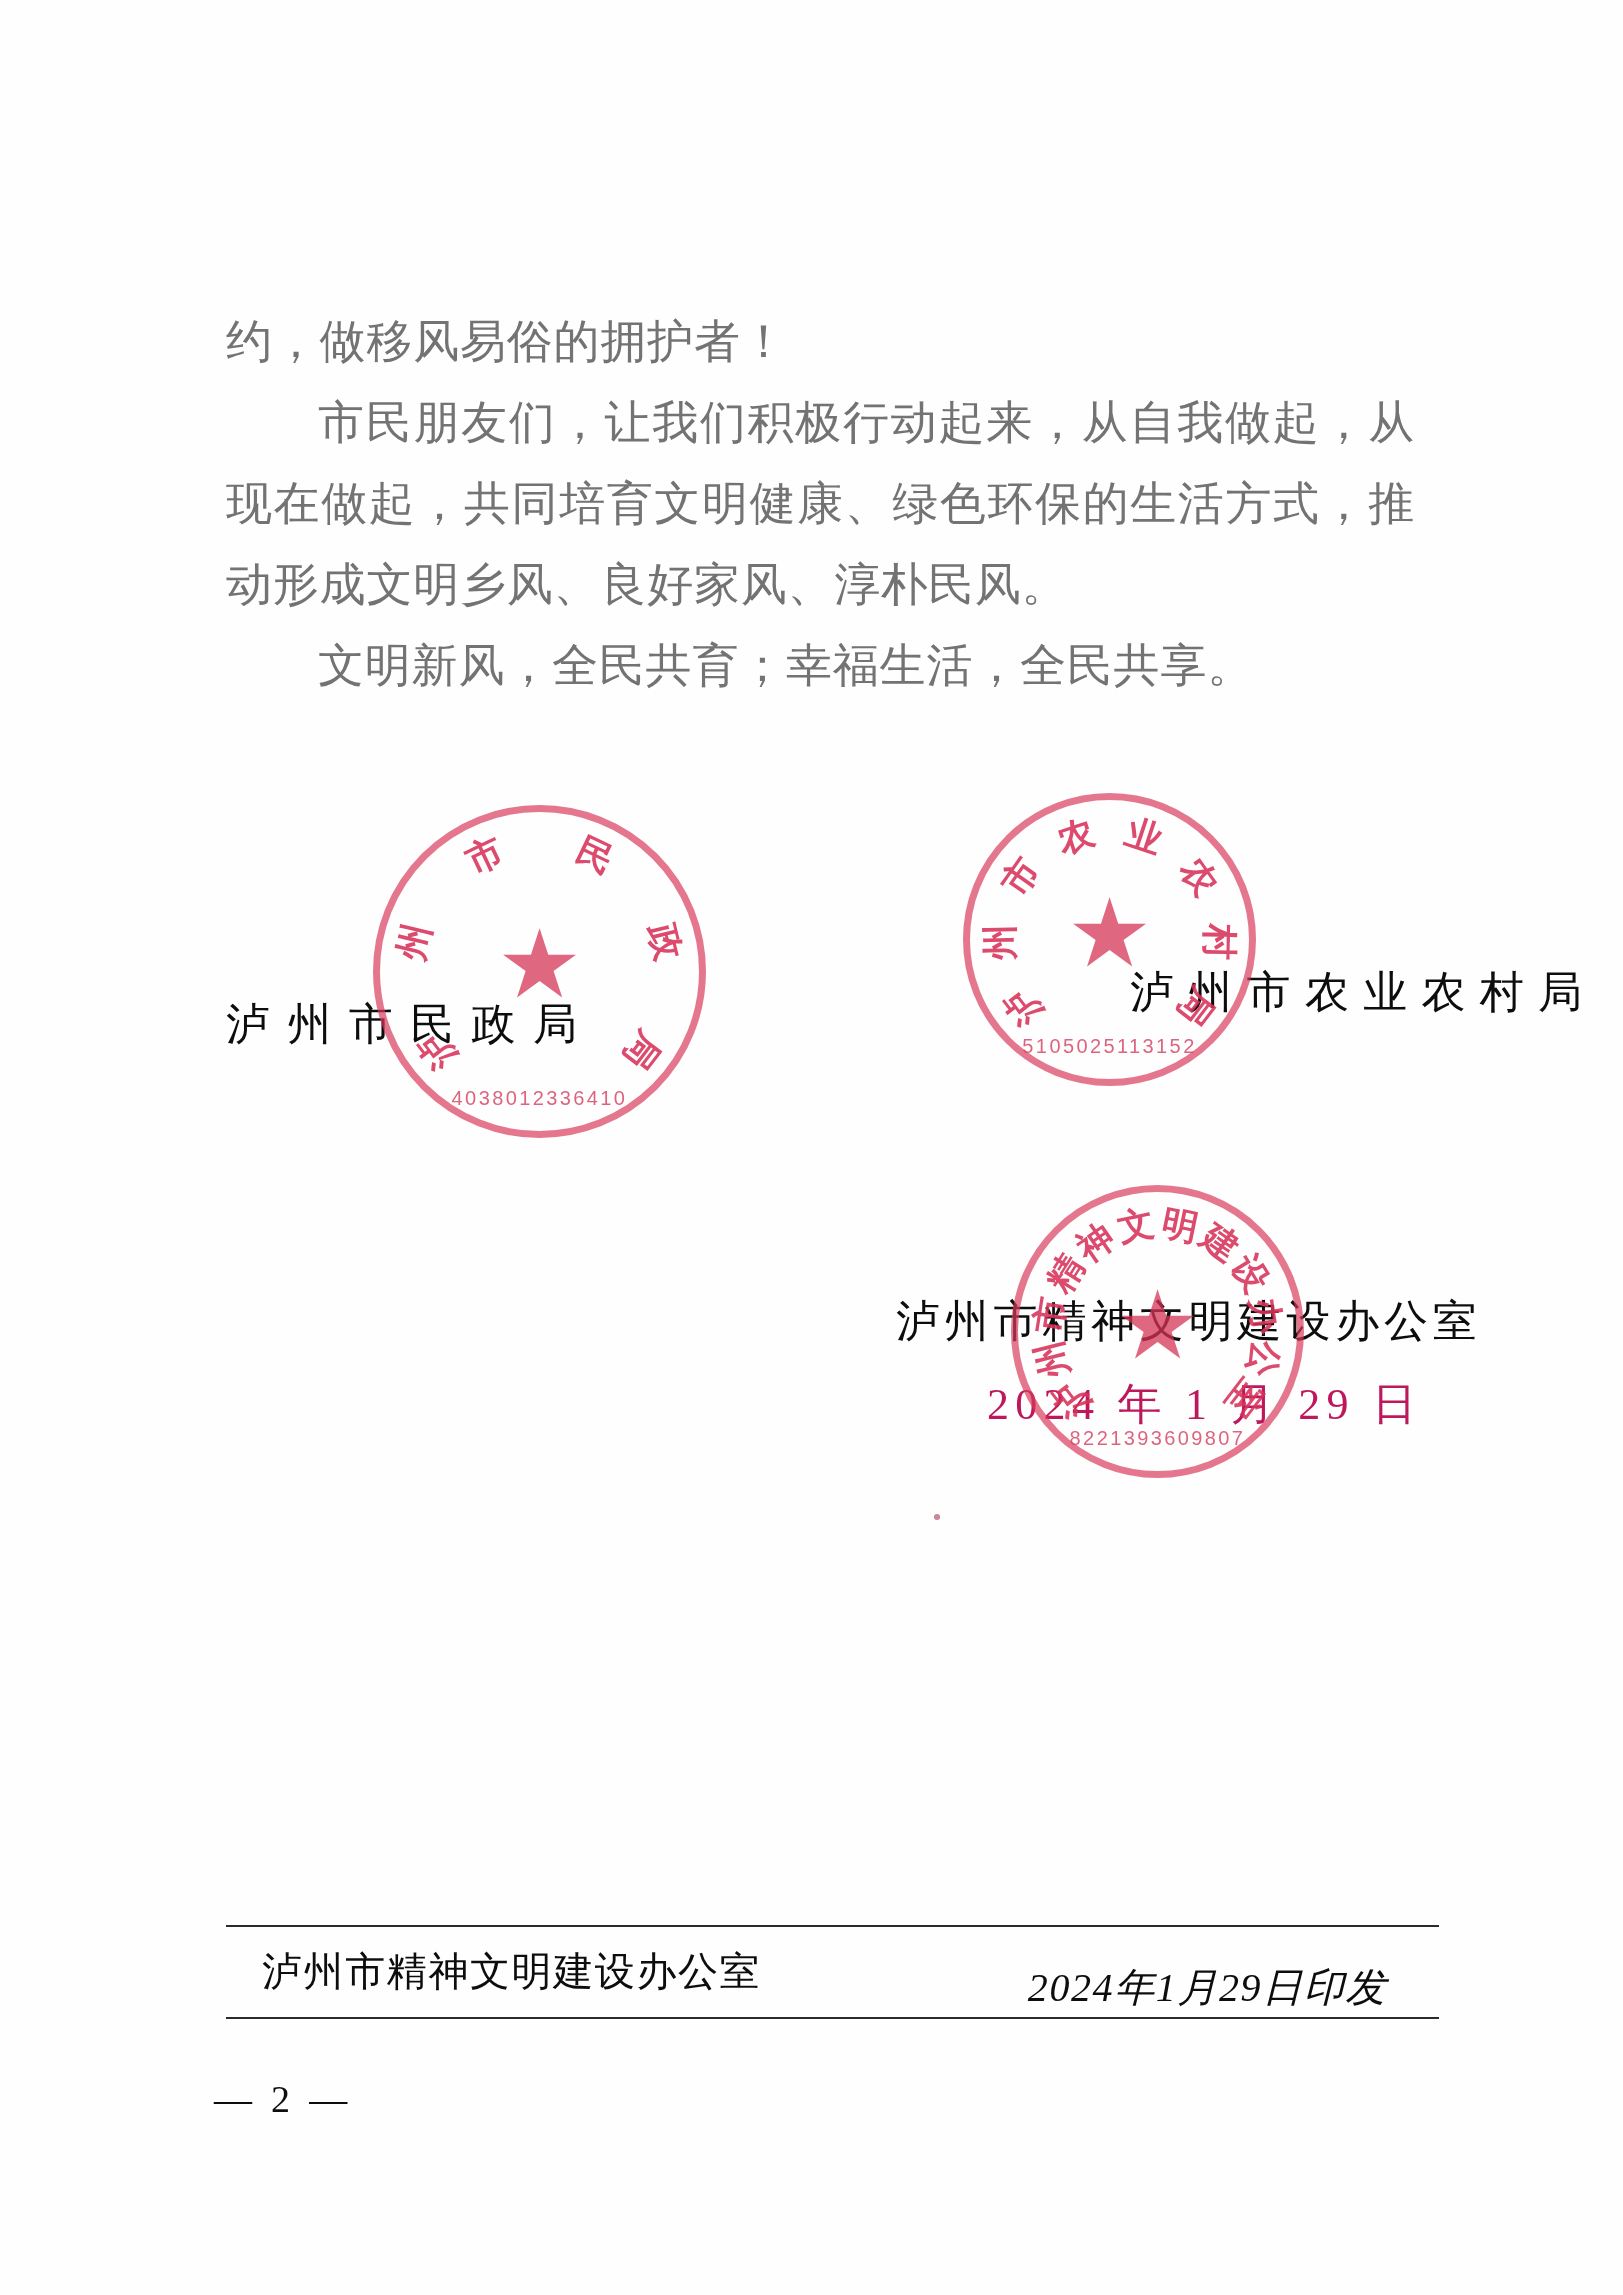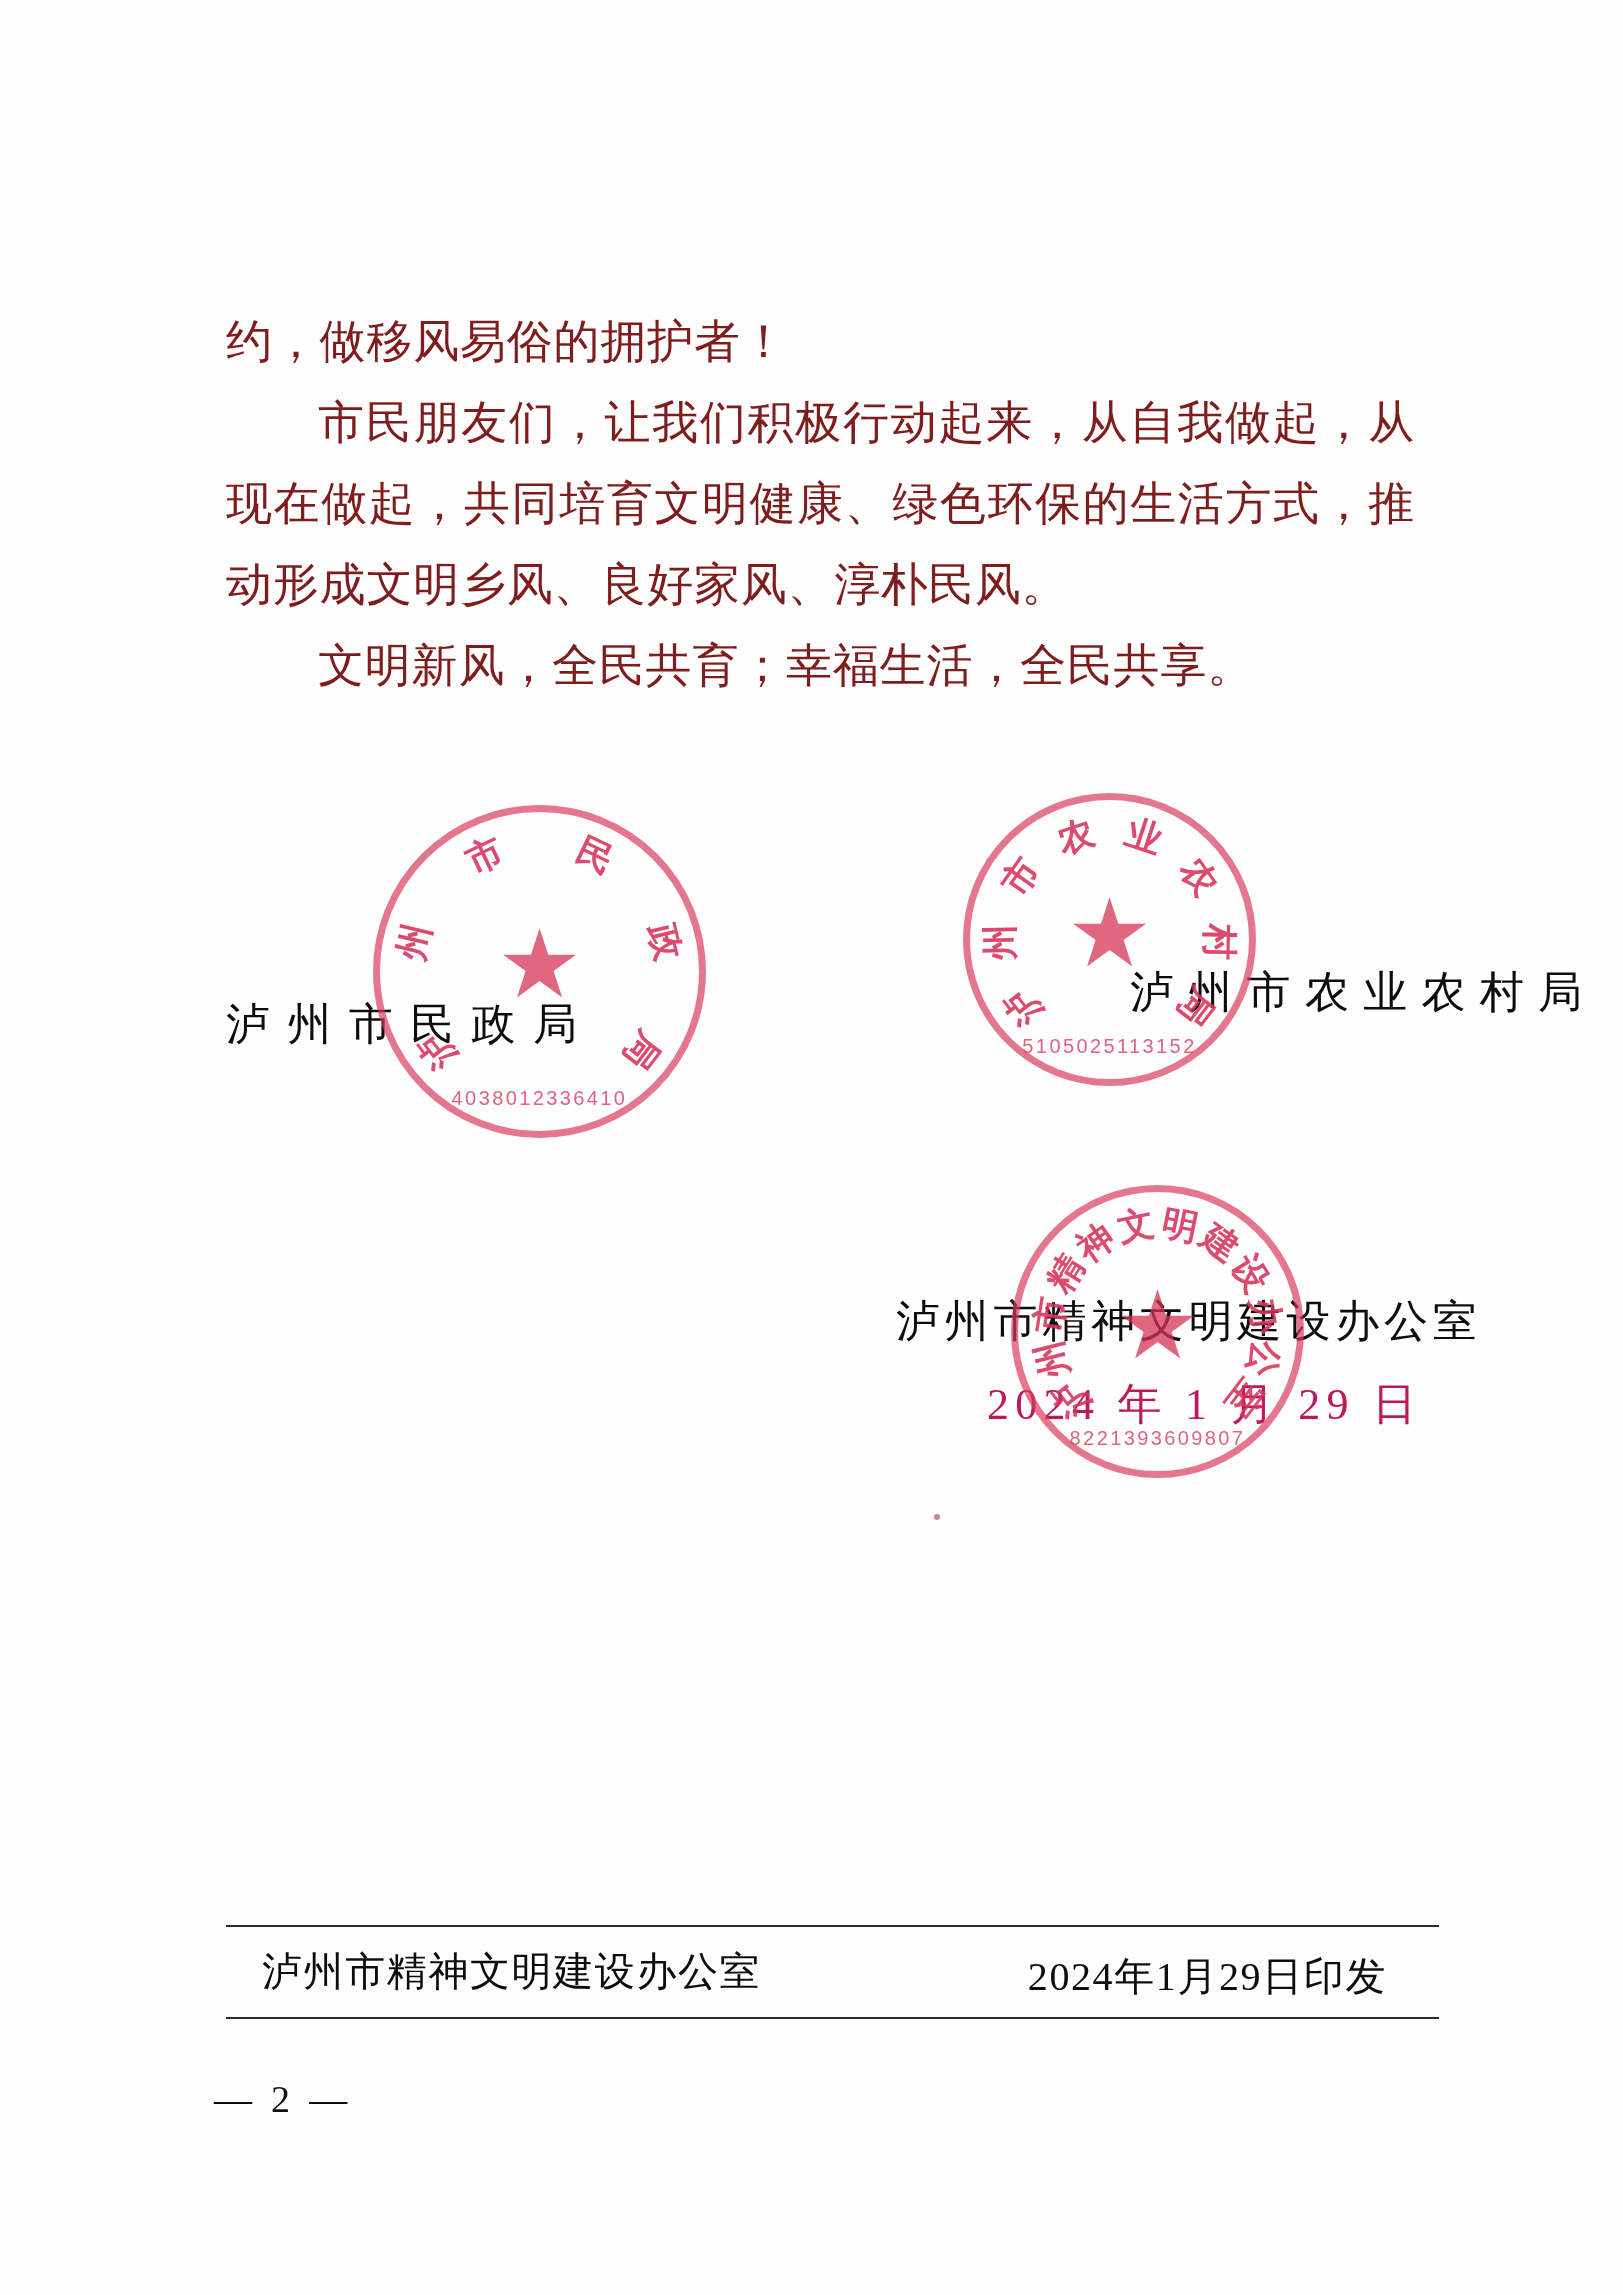--- a/index.html
+++ b/index.html
@@ -26,21 +26,21 @@
 
   
   .body-text {
     position: absolute;
     left: 226px;
     top: 301px;
     width: 1189px;
     font-size: 46px;
     line-height: 81px;
     letter-spacing: 0.8px;
-    color: #7f1d1d;
+    color: #737373;
     font-family: "Liberation Serif", "DejaVu Serif", serif;
   }
   .para {
     margin: 0 0 0 0;
     text-align: justify;
     text-justify: inter-ideograph;
   }
   .indent { text-indent: 2em; }
 
   
@@ -141,21 +141,21 @@
     position: absolute;
     top: 1944px;
     left: 226px;
     width: 1213px;
     height: 63px;
     font-size: 40px;
     letter-spacing: 1.6px;
     color: #0d0d0d;
   }
   .footer-left  { position: absolute; left: 36px;  top: 0; white-space: nowrap; }
-  .footer-right { position: absolute; right: 52px; top: 5px; white-space: nowrap; }
+  .footer-right { position: absolute; right: 52px; top: 16px; white-space: nowrap; font-style: italic; }
   .footer-rule2 {
     position: absolute;
     left: 226px;
     top: 2017px;
     width: 1213px;
     height: 2.4px;
     background: #2b2b2b;
   }
   .page-number {
     position: absolute;

